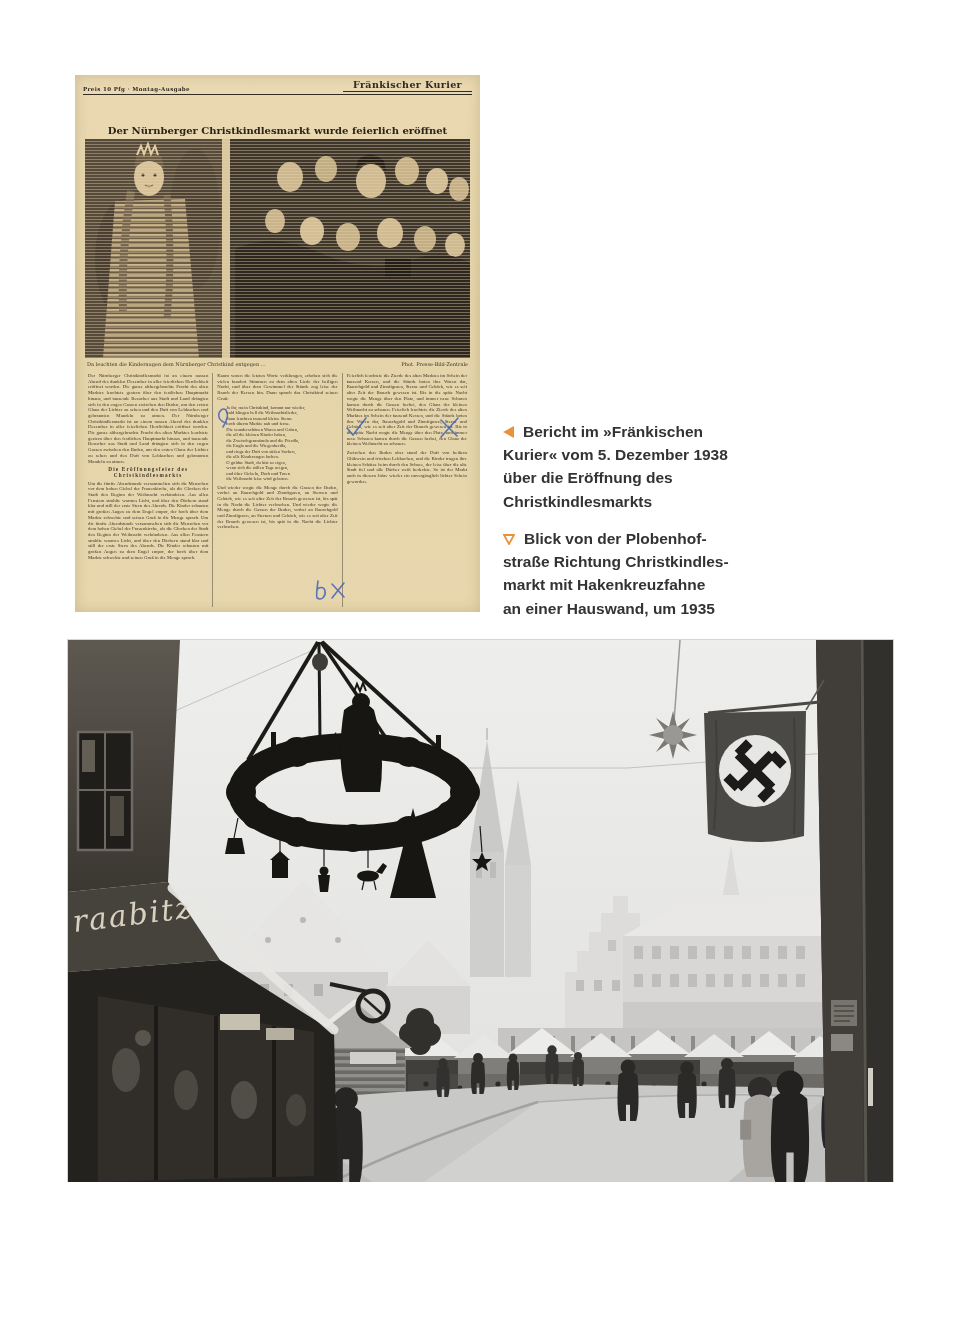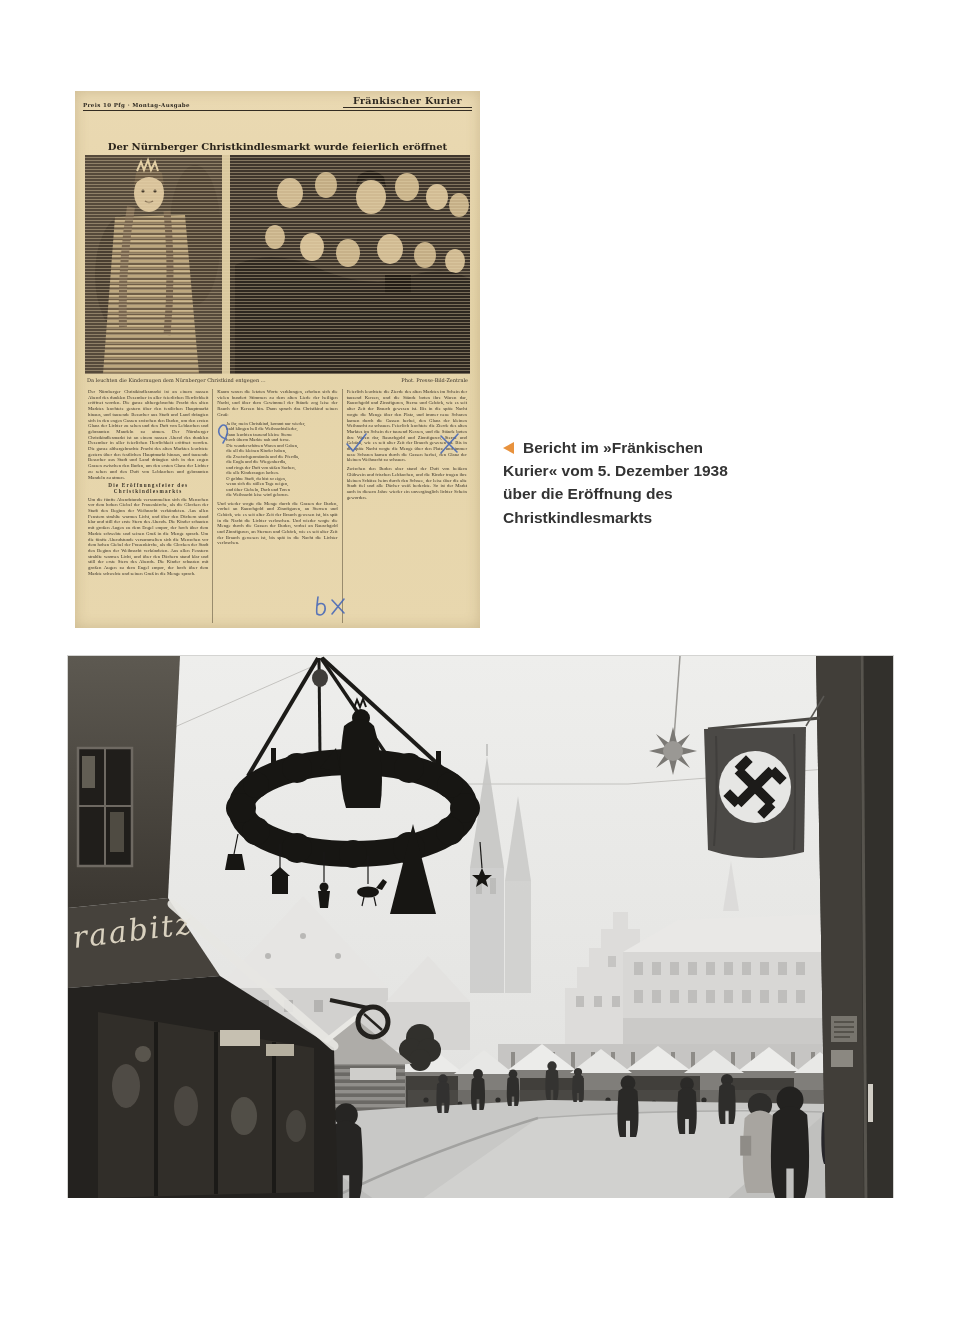--- a/index.html
+++ b/index.html
@@ -1,17 +1,17 @@
 <!DOCTYPE html>
 <html><head>
 <meta charset="utf-8">
 <style>
   html,body{margin:0;padding:0;background:#ffffff;}
   #page{position:relative;width:969px;height:1182px;background:#ffffff;overflow:hidden;
-        font-family:"Liberation Sans",sans-serif;margin-top:16px;}
+        font-family:"Liberation Sans",sans-serif;}
 
   
   .clipping{position:absolute;left:75px;top:75px;width:405px;height:537px;
     background:linear-gradient(180deg,#ead9b2 0%,#e5d4a9 45%,#e8d7ae 100%);
     box-shadow:inset 0 0 14px rgba(120,95,50,.25);color:#2e2921;overflow:hidden;}
   .mast{position:absolute;left:8px;right:8px;top:4px;display:flex;justify-content:space-between;
     align-items:flex-end;border-bottom:1.6px solid #332c22;padding-bottom:2px;}
   .mast-left{font-size:5.5px;font-weight:bold;letter-spacing:.4px;font-family:"DejaVu Serif",serif;}
   .mast-right{font-size:9.5px;font-weight:bold;font-family:"DejaVu Serif",serif;letter-spacing:.4px;
     border-bottom:.8px solid #332c22;padding:0 10px 1px;}
@@ -151,20 +151,30 @@
     <span class="mk">
       <svg width="11" height="12" viewBox="0 0 11 12">
           <polygon points="11,0 11,12 0,6" fill="#e8923d"></polygon>
         </svg>
     </span><span class="cap-text">Bericht im »Fränkischen
 Kurier« vom 5. Dezember 1938
 über die Eröffnung des
 Christkindlesmarkts</span>
   </div>
 
+  <div class="cap" style="top:527px;">
+    <span class="mk">
+      <svg width="12" height="11" viewBox="0 0 12 11">
+          <polygon points="1,1 11,1 6,10" fill="#ffffff" stroke="#e8923d" stroke-width="1.8"></polygon>
+        </svg>
+    </span><span class="cap-text">Blick von der Plobenhof-
+straße Richtung Christkindles-
+markt mit Hakenkreuzfahne
+an einer Hauswand, um 1935</span>
+  </div>
 
   <figure class="bigphoto">
     <svg viewBox="0 0 825 560" preserveAspectRatio="none">
       <defs>
         <linearGradient id="sky" x1="0" y1="0" x2="0" y2="1">
           <stop offset="0" stop-color="#eeeeec"></stop>
             <stop offset="0.7" stop-color="#e4e4e2"></stop>
             <stop offset="1" stop-color="#dcdcda"></stop>
         </linearGradient>
         <linearGradient id="fac" x1="0" y1="0" x2="0" y2="1">

